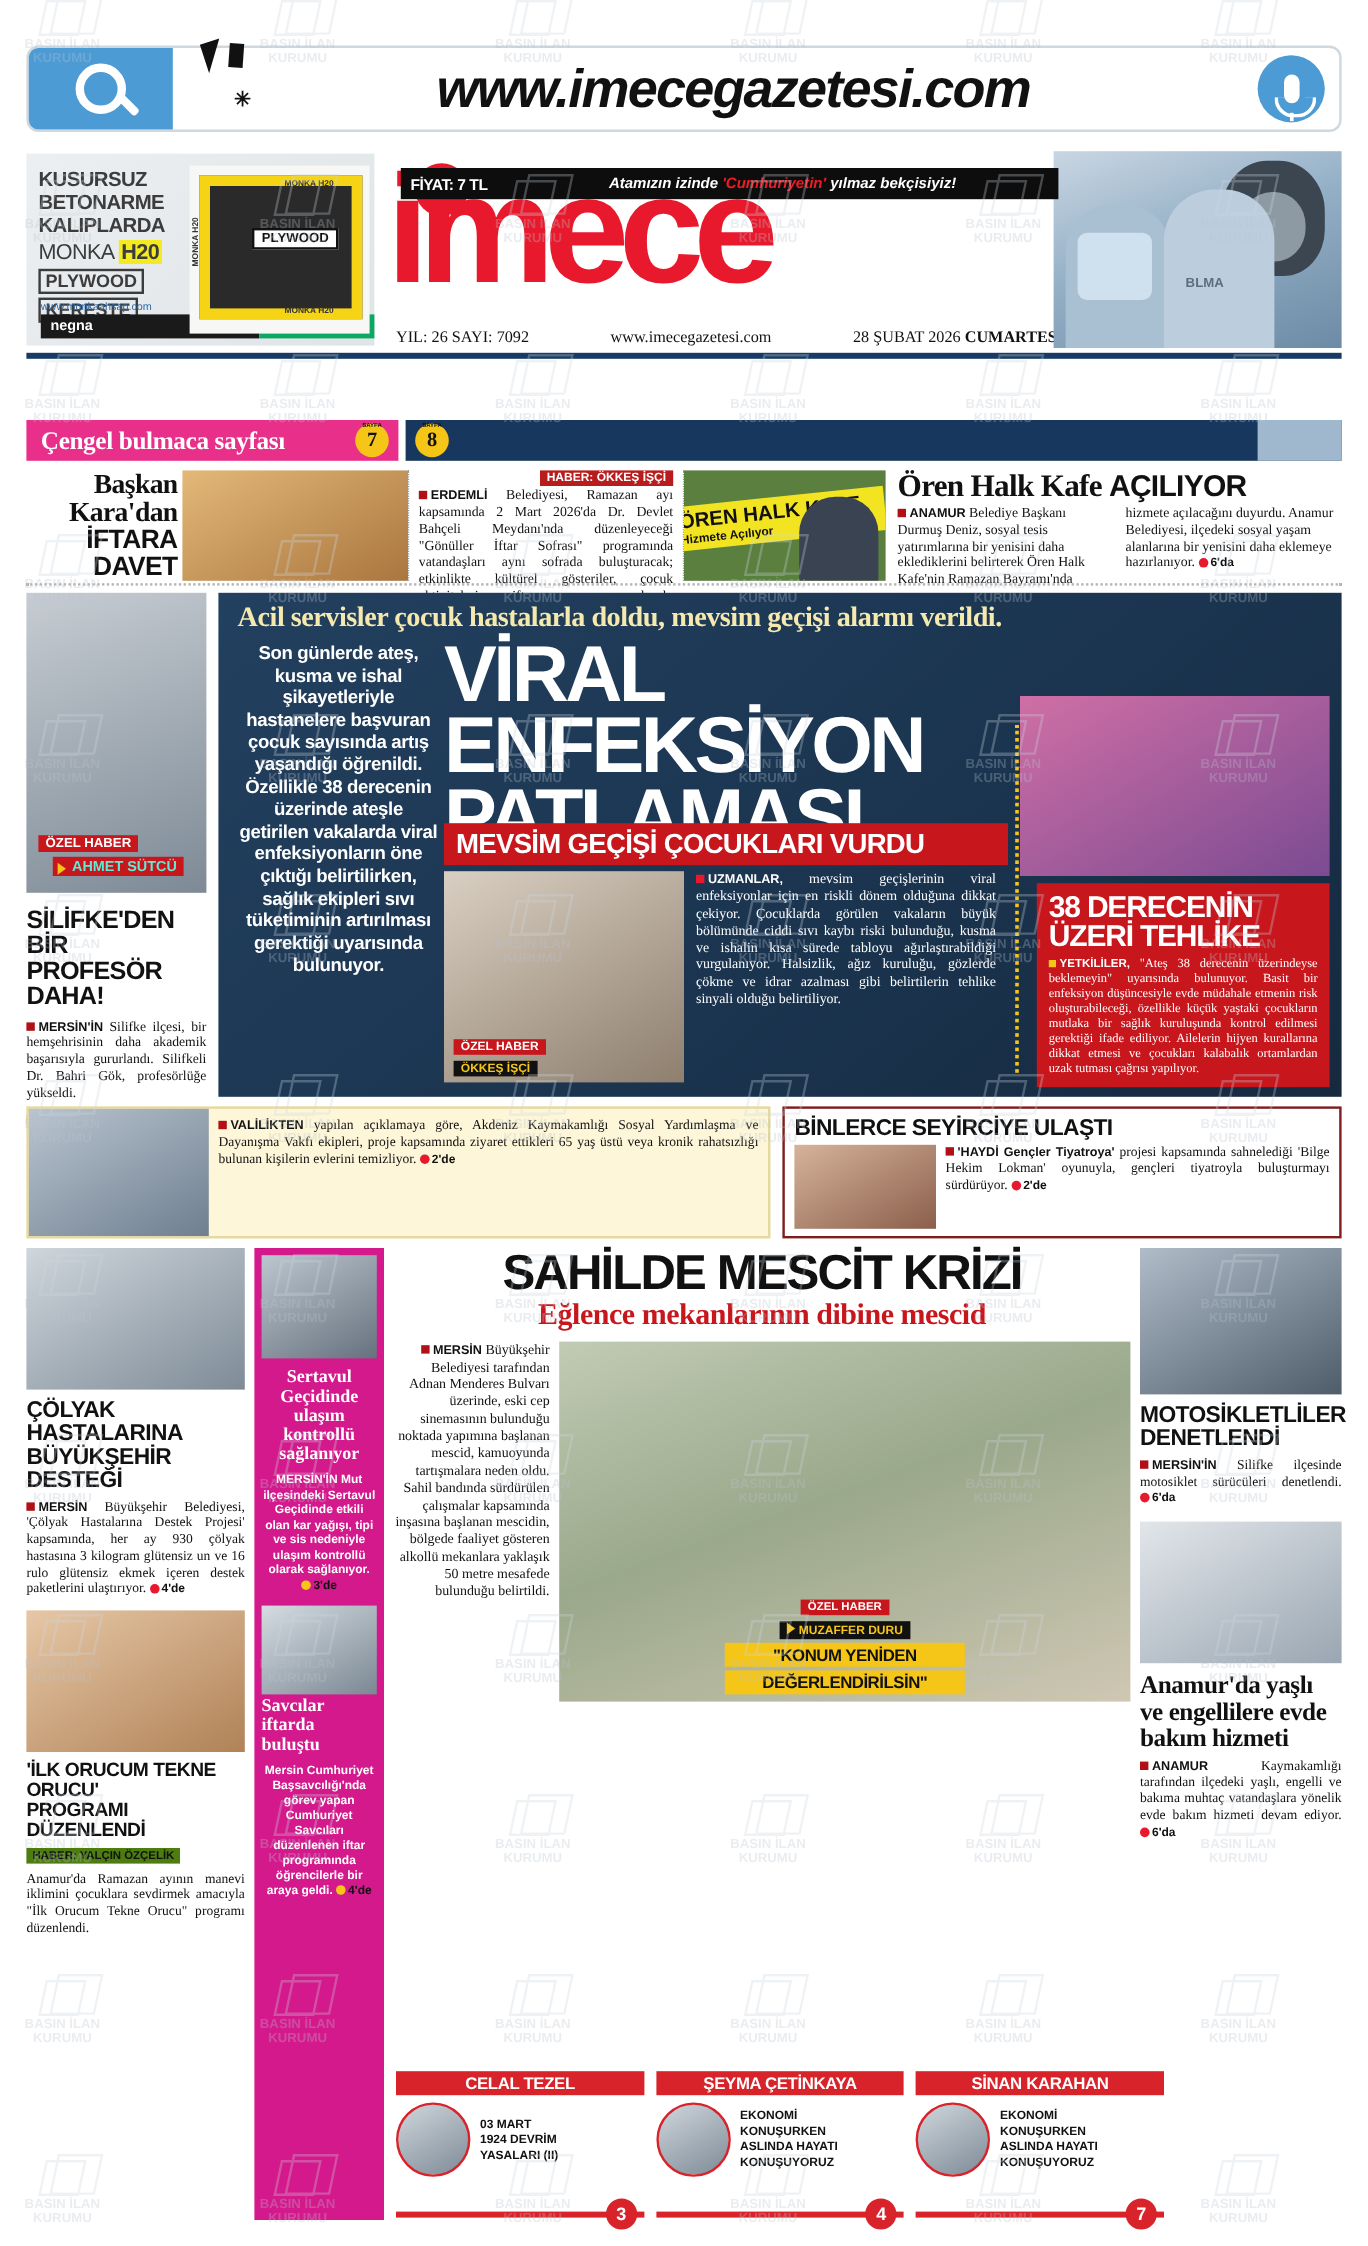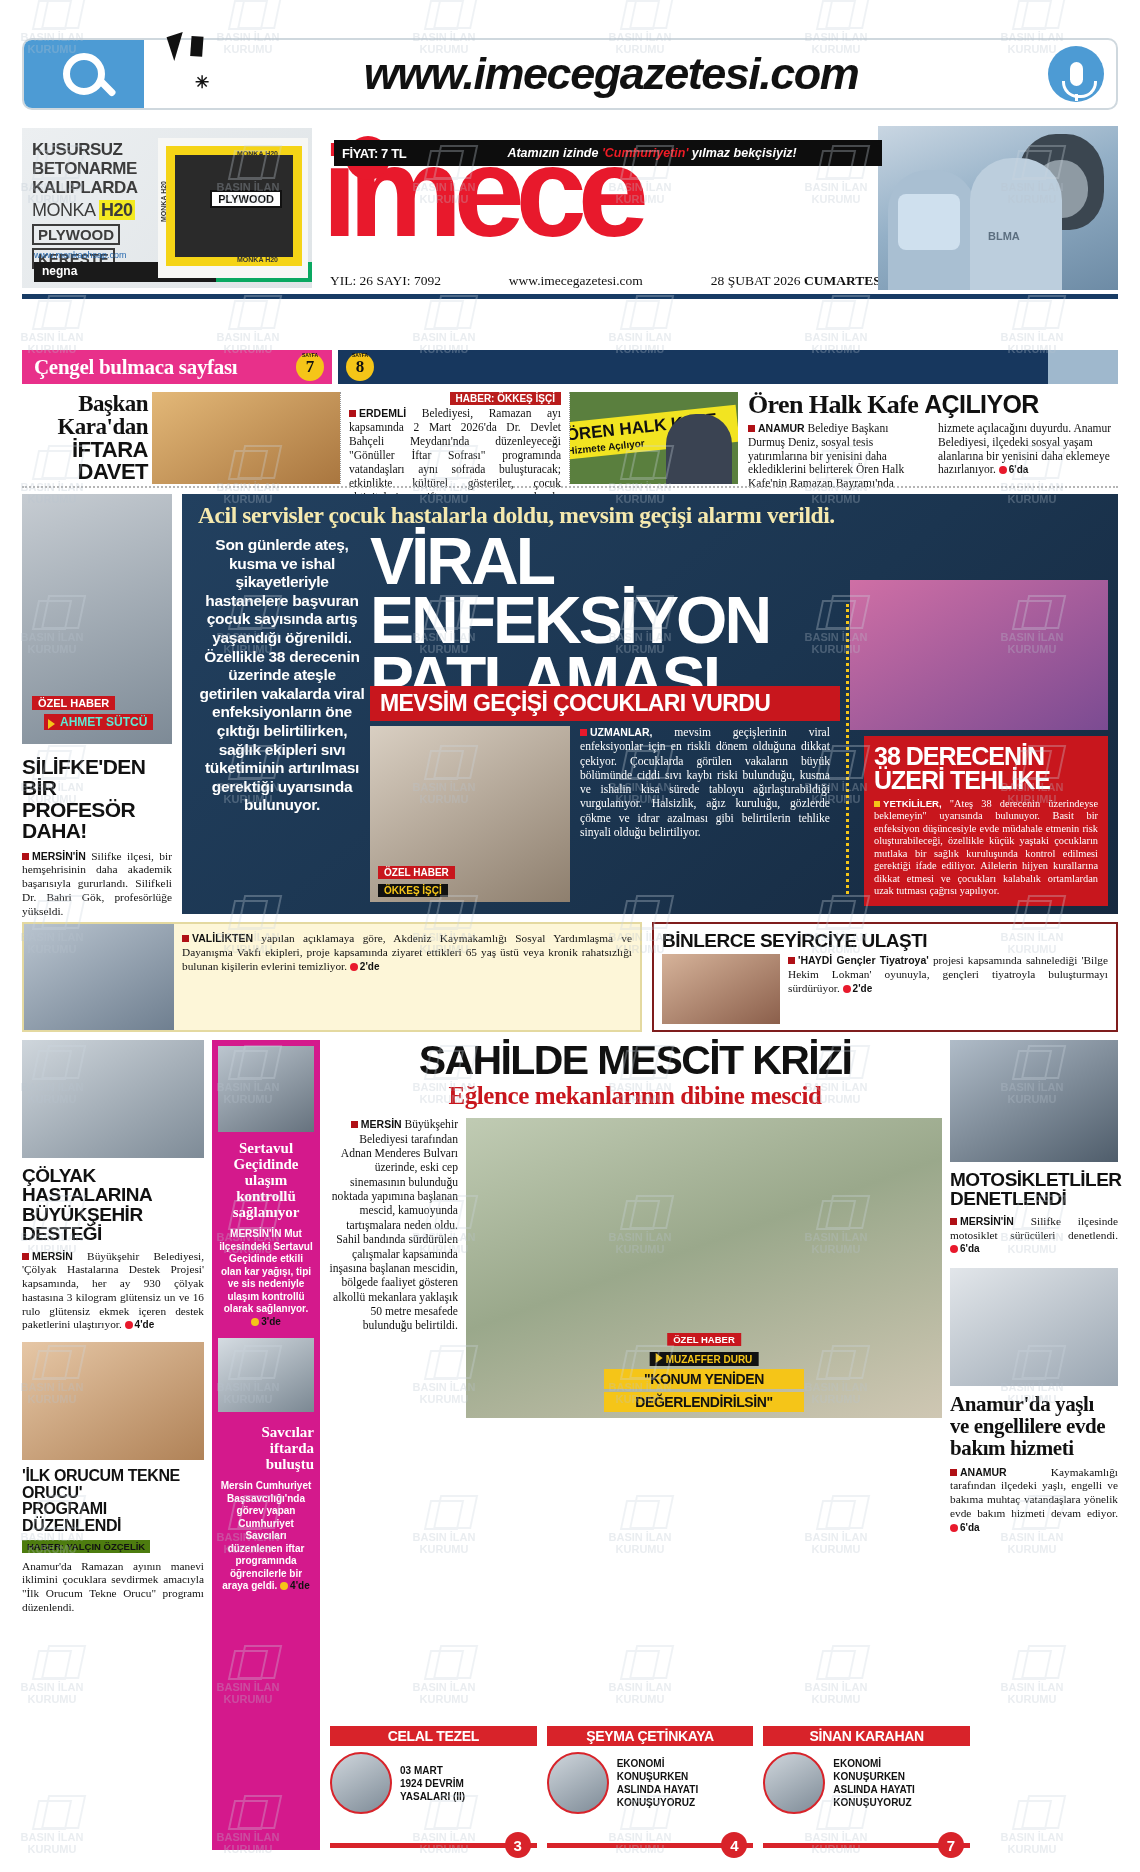--- a/index.html
+++ b/index.html
@@ -264,21 +264,21 @@
   .b1 .sq{display:inline-block;width:7px;height:7px;background:#b01016;margin-right:3px;}
   .b1 .ph2{width:182px;height:118px;background:linear-gradient(150deg,#e6c7a6,#b08257);margin-top:10px;}
   .b1 h4{font-family:"Liberation Sans",sans-serif;font-weight:900;font-size:16px;color:#111;line-height:1.04;margin-top:8px;letter-spacing:-.4px;}
   .b1 .tag{display:inline-block;background:#4d7c0f;color:#111;font-family:"Liberation Sans",sans-serif;font-weight:900;font-size:9.5px;padding:1px 5px;margin-top:5px;text-align:right;}
 
   .b2{width:108px;background:#d4198c;color:#fff;padding:6px;}
   .b2 .ph{width:96px;height:86px;background:linear-gradient(150deg,#bcc6cf,#66727e);margin:0 auto;}
   .b2 h3{font-family:"Liberation Serif",serif;font-weight:700;font-size:15px;text-align:center;line-height:1.07;margin-top:8px;}
   .b2 p{font-family:"Liberation Sans",sans-serif;font-size:10px;line-height:1.25;margin-top:8px;text-align:center;font-weight:700;}
   .b2 .ph2{width:96px;height:74px;background:linear-gradient(150deg,#d5dce2,#7b8893);margin:10px auto 0;}
-  .b2 h4{font-family:"Liberation Serif",serif;font-weight:700;font-size:15px;text-align:right;line-height:1.07;margin-top:12px;}
+  .b2 h4{font-family:"Liberation Serif",serif;font-weight:700;font-size:15px;text-align:left;line-height:1.07;margin-top:2px;}
 
   .b3{flex:1;}
   .b3 .hl{font-family:"Liberation Sans",sans-serif;font-weight:900;font-size:41px;color:#111;text-align:center;letter-spacing:-1.6px;line-height:.98;}
   .b3 .sub{font-family:"Liberation Serif",serif;font-weight:700;font-size:25px;color:#c8161d;text-align:center;letter-spacing:-.4px;margin-top:2px;}
   .b3 .row{display:flex;margin-top:8px;}
   .b3 .tx{width:138px;padding-right:8px;font-family:"Liberation Serif",serif;font-size:11.6px;line-height:1.24;color:#111;text-align:right;}
   .b3 .tx b{font-family:"Liberation Sans",sans-serif;font-weight:900;font-size:10.5px;}
   .b3 .sq{display:inline-block;width:7px;height:7px;background:#b01016;margin-right:3px;}
   .b3 .ph{flex:1;height:300px;background:linear-gradient(160deg,#c0cbb3 0%,#9aa88b 45%,#cfc7b3 100%);position:relative;}
   .b3 .author{position:absolute;left:50%;transform:translateX(-50%);bottom:52px;background:#111;color:#f5c518;font-family:"Liberation Sans",sans-serif;font-weight:900;font-size:10px;padding:1px 6px;white-space:nowrap;}

